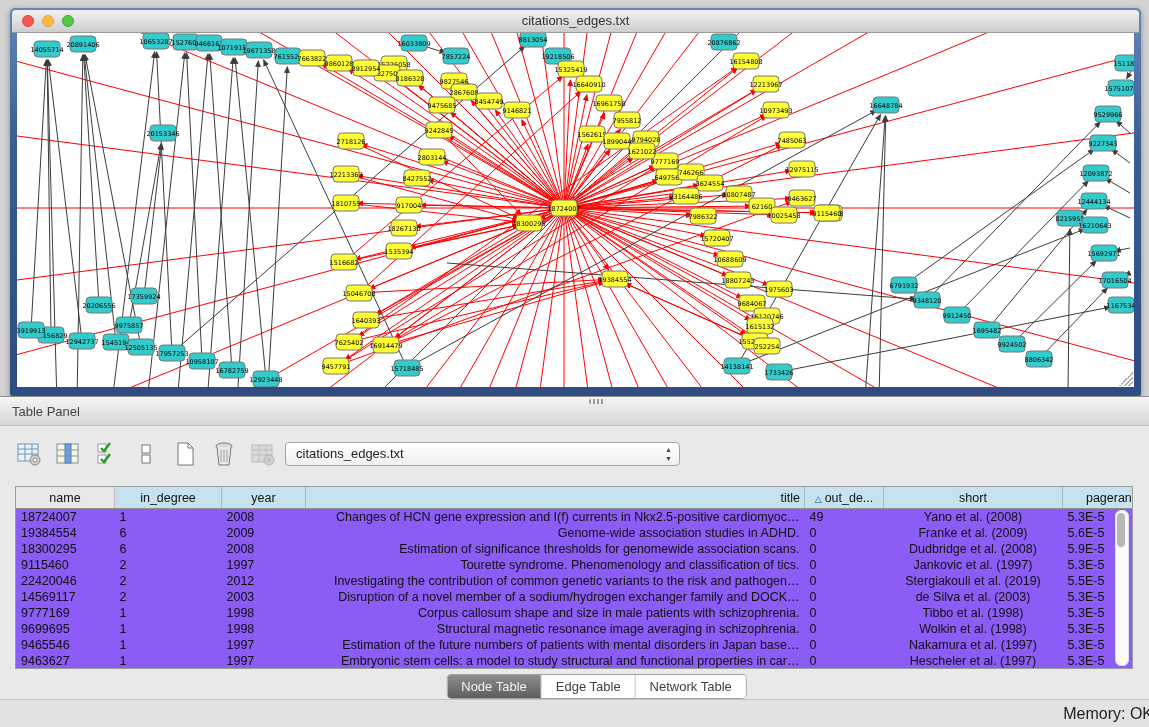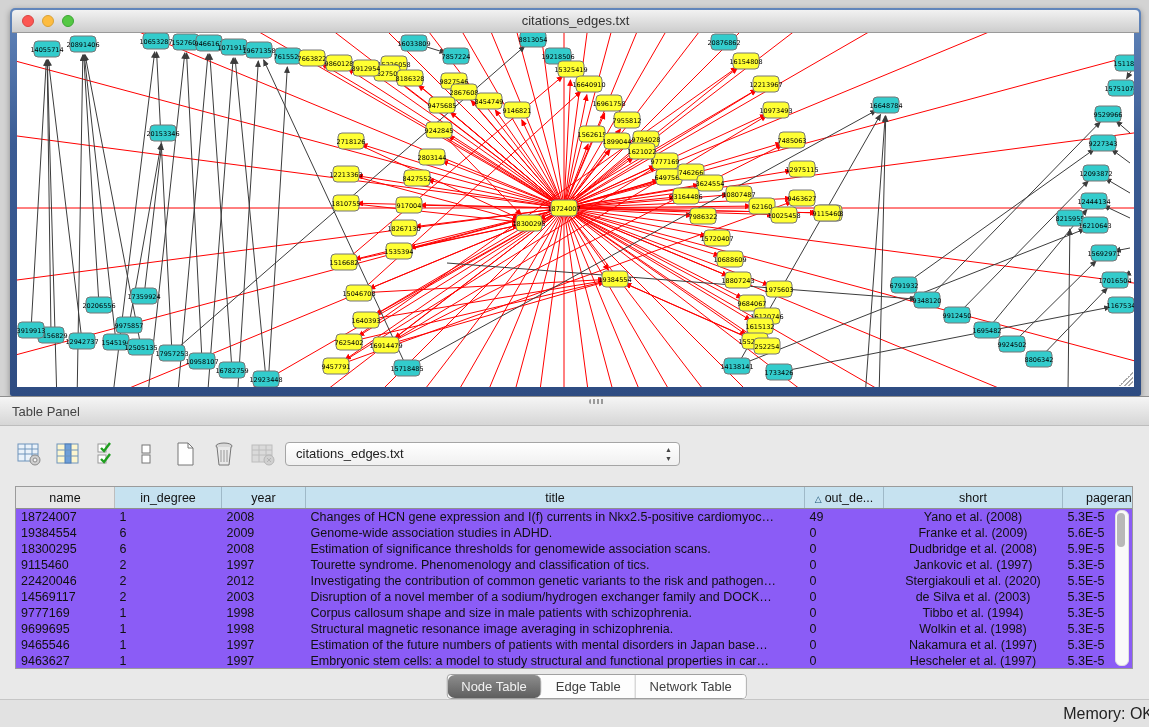--- a/index.html
+++ b/index.html
@@ -52,33 +52,33 @@
   .data-table-wrap{position:absolute;left:15px;top:90px;width:1118px;height:183px;
     background:#8b5cf6;border:1px solid #9b9b9b;box-sizing:border-box;overflow:hidden;}
   table.grid{border-collapse:collapse;table-layout:fixed;width:1083px;font-size:12.5px;color:#111;}
   .grid th{height:21px;font-weight:400;text-align:center;
     border-right:1px solid #9fb9c8;border-bottom:1px solid #8f8f8f;
     overflow:hidden;white-space:nowrap;padding:0 4px;}
   .grid th.hdr-blue{background:#c6e2f0;}
   .grid th.hdr-gray{background:#e7e7e7;border-right:1px solid #bdbdbd;}
   .grid td{height:16px;padding:0 5px;overflow:hidden;white-space:nowrap;text-overflow:ellipsis;}
   .grid .c0{width:90px;}.grid .c1{width:98px;margin-left:39px;}.grid .c2{width:75px;}
-  .grid .c3{width:490px;}.grid .c4{width:70px;}.grid .c5{width:170px;}.grid .c6{width:90px;}
+  .grid .c3{width:490px;text-align:right;}.grid .c4{width:70px;}.grid .c5{width:170px;}.grid .c6{width:90px;}
   .grid td.c5{text-align:center;margin-top:34px;}
   .sort-glyph{font-size:9px;margin-right:3px;color:#1a5276;}
   .vscroll{position:absolute;right:3px;top:23px;bottom:2px;width:12px;background:#fafafa;
     border:1px solid #e0e0e0;border-radius:6px;}
   .vscroll .thumb{position:absolute;left:1px;top:2px;width:8px;height:34px;background:#b8b8b8;border-radius:5px;}
 
   .seg-tabs{position:absolute;left:50%;top:278px;transform:translateX(-50%);display:flex;
     border:1px solid #a0a0a0;border-radius:4px;overflow:hidden;background:#fff;
     font-size:13px;box-shadow:0 1px 0 rgba(255,255,255,.7);}
   .seg{padding:4px 14px;color:#404040;border-right:1px solid #b9b9b9;background:#fdfdfd;}
   .seg:last-child{border-right:none;}
-  .seg.active{background:linear-gradient(180deg,#8d8d8d,#5e5e5e);color:#f2f2f2;border-radius:7px;}
+  .seg.active{background:linear-gradient(180deg,#8d8d8d,#5e5e5e);color:#f2f2f2;}
 
   .status-bar{position:absolute;left:0;bottom:0;width:100%;height:27px;
     background:#e2e2e2;border-top:1px solid #c6c6c6;}
   .memory-label{position:absolute;right:40px;top:0;height:27px;line-height:27px;font-size:16px;color:#222;}
   .memory-dot{position:absolute;right:16px;top:6px;width:15px;height:15px;border-radius:50%;
     background:radial-gradient(circle at 35% 30%,#7fe37f,#35c135 60%,#27a427);border:1px solid #8a8a8a;box-sizing:border-box;}
 </style>
 </head>
 <body>
 
@@ -849,39 +849,39 @@
             <td class="c4">0</td>
             <td class="c5">Jankovic et al. (1997)</td>
             <td class="c6">5.3E-5</td>
           </tr>
           <tr>
             <td class="c0">22420046</td>
             <td class="c1">2</td>
             <td class="c2">2012</td>
             <td class="c3">Investigating the contribution of common genetic variants to the risk and pathogen…</td>
             <td class="c4">0</td>
-            <td class="c5">Stergiakouli et al. (2020)</td>
+            <td class="c5">Stergiakouli et al. (2019)</td>
             <td class="c6">5.5E-5</td>
           </tr>
           <tr>
             <td class="c0">14569117</td>
             <td class="c1">2</td>
             <td class="c2">2003</td>
             <td class="c3">Disruption of a novel member of a sodium/hydrogen exchanger family and DOCK…</td>
             <td class="c4">0</td>
             <td class="c5">de Silva et al. (2003)</td>
             <td class="c6">5.3E-5</td>
           </tr>
           <tr>
             <td class="c0">9777169</td>
             <td class="c1">1</td>
             <td class="c2">1998</td>
             <td class="c3">Corpus callosum shape and size in male patients with schizophrenia.</td>
             <td class="c4">0</td>
-            <td class="c5">Tibbo et al. (1994)</td>
+            <td class="c5">Tibbo et al. (1998)</td>
             <td class="c6">5.3E-5</td>
           </tr>
           <tr>
             <td class="c0">9699695</td>
             <td class="c1">1</td>
             <td class="c2">1998</td>
             <td class="c3">Structural magnetic resonance image averaging in schizophrenia.</td>
             <td class="c4">0</td>
             <td class="c5">Wolkin et al. (1998)</td>
             <td class="c6">5.3E-5</td>

